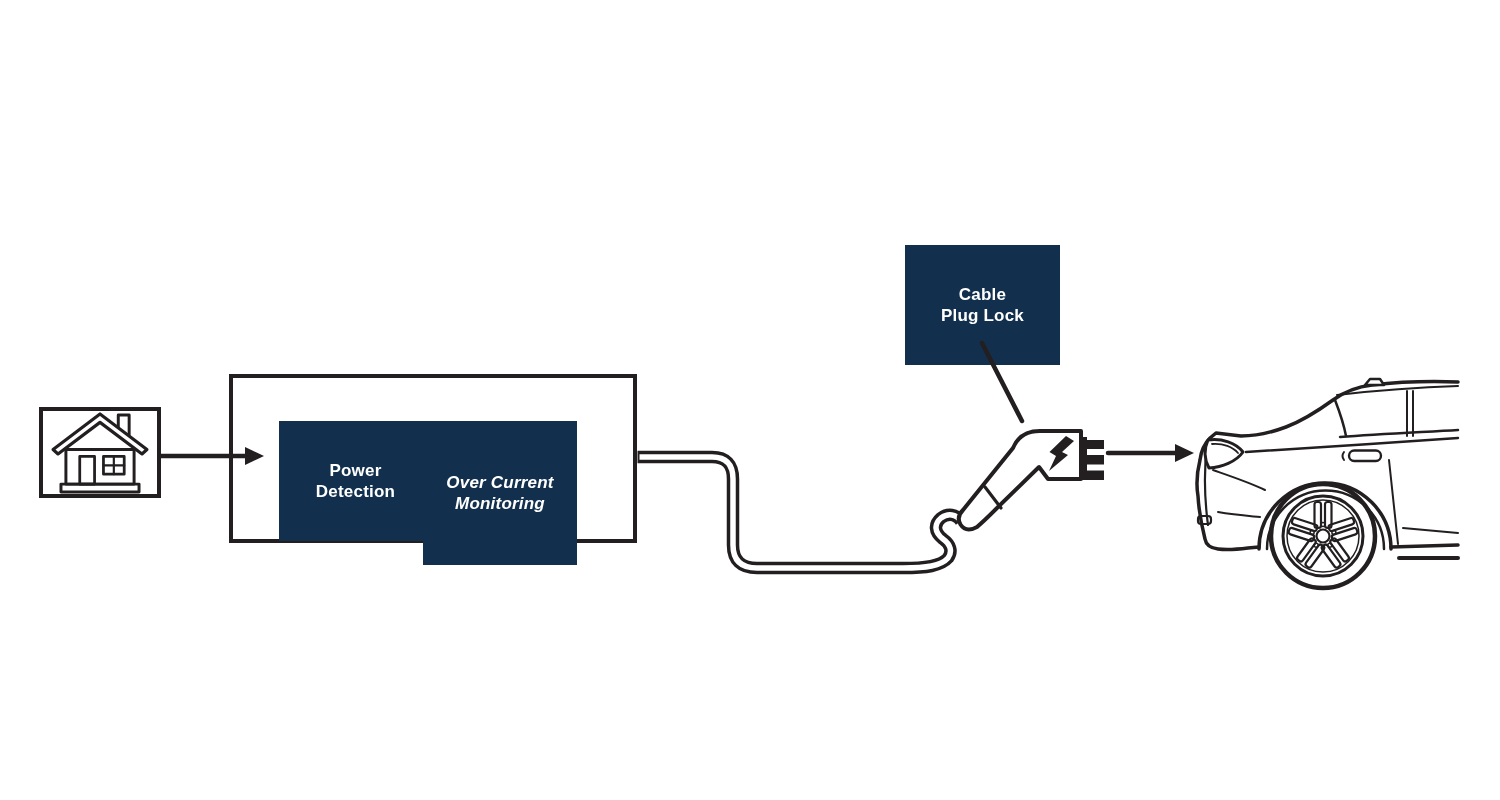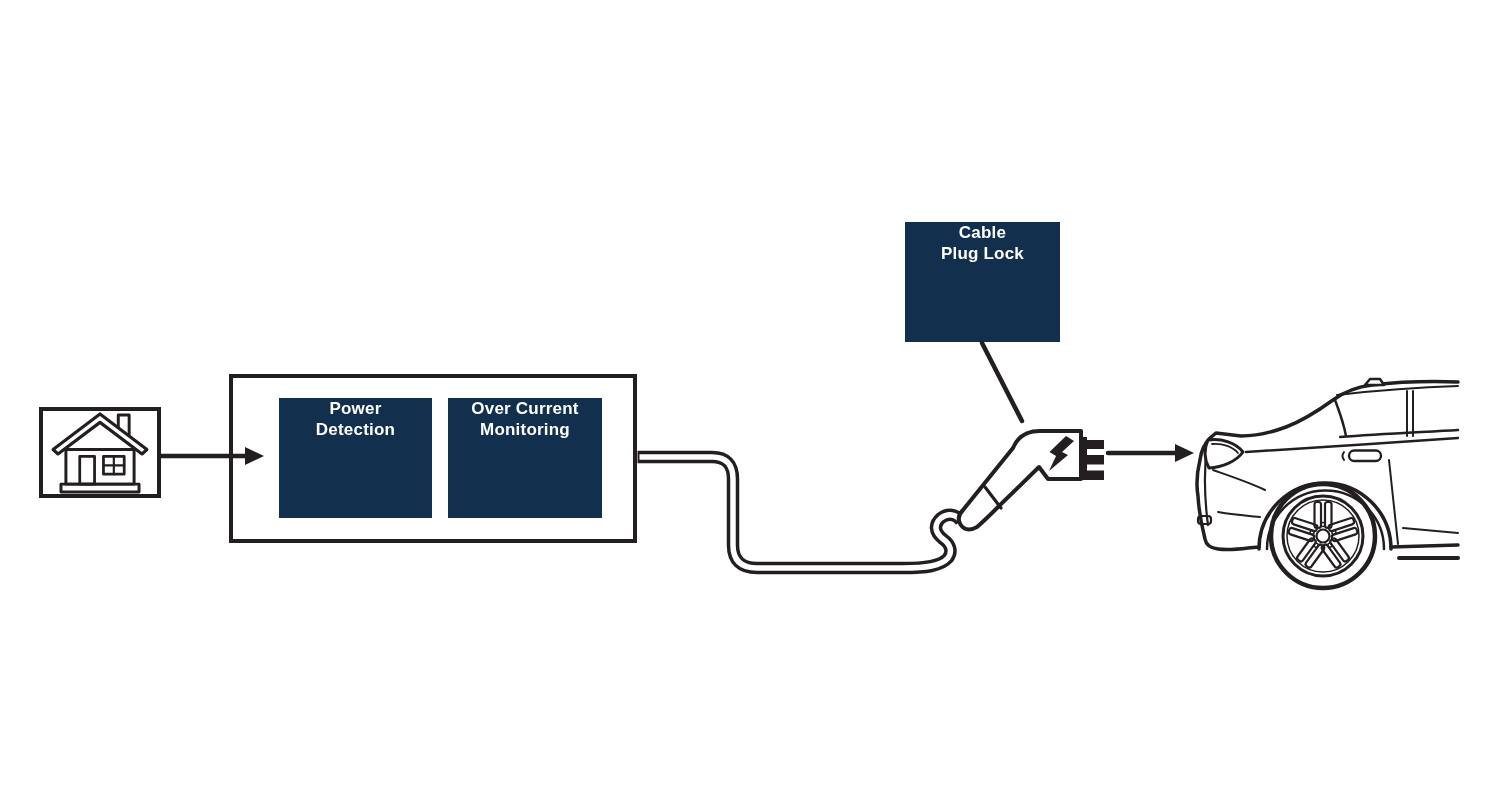--- a/index.html
+++ b/index.html
@@ -15,26 +15,26 @@
   }
   .overlay{position:absolute;left:0;top:0;width:1500px;height:800px;}
   .box-outline{
     position:absolute;box-sizing:border-box;border:4px solid var(--line);
     background:var(--background);
   }
   .house-box{left:39px;top:407px;width:122px;height:91px;display:flex;align-items:center;justify-content:center;}
   .evse-box{left:229px;top:374px;width:408px;height:169px;}
   .navy-box{
     position:absolute;box-sizing:border-box;background:var(--navy);
-    display:flex;flex-direction:column;align-items:center;
+    display:flex;flex-direction:column;align-items:center;justify-content:center;
     color:var(--white);font-weight:700;font-size:17px;line-height:21px;
-    letter-spacing:.2px;text-align:center;
+    letter-spacing:.2px;text-align:center;margin-top:23px;
   }
   .pm-box{left:279px;top:398px;width:153px;height:120px;}
-  .oc-box{left:448px;top:398px;width:154px;height:120px;}
+  .oc-box{left:423px;top:398px;width:154px;height:144px;font-style:italic;}
   .cpl-box{left:905px;top:222px;width:155px;height:120px;}
   svg .ln{stroke:var(--line);fill:none;stroke-linecap:round;stroke-linejoin:round;}
   svg .fl{fill:var(--line);stroke:none;}
   svg .wh{fill:var(--white);}
   svg .cable-outer{stroke:var(--line);fill:none;stroke-width:12.5;stroke-linecap:butt;stroke-linejoin:round;}
   svg .cable-inner{stroke:var(--white);fill:none;stroke-width:5.5;stroke-linecap:butt;stroke-linejoin:round;}
 </style>
 </head>
 <body>
 

